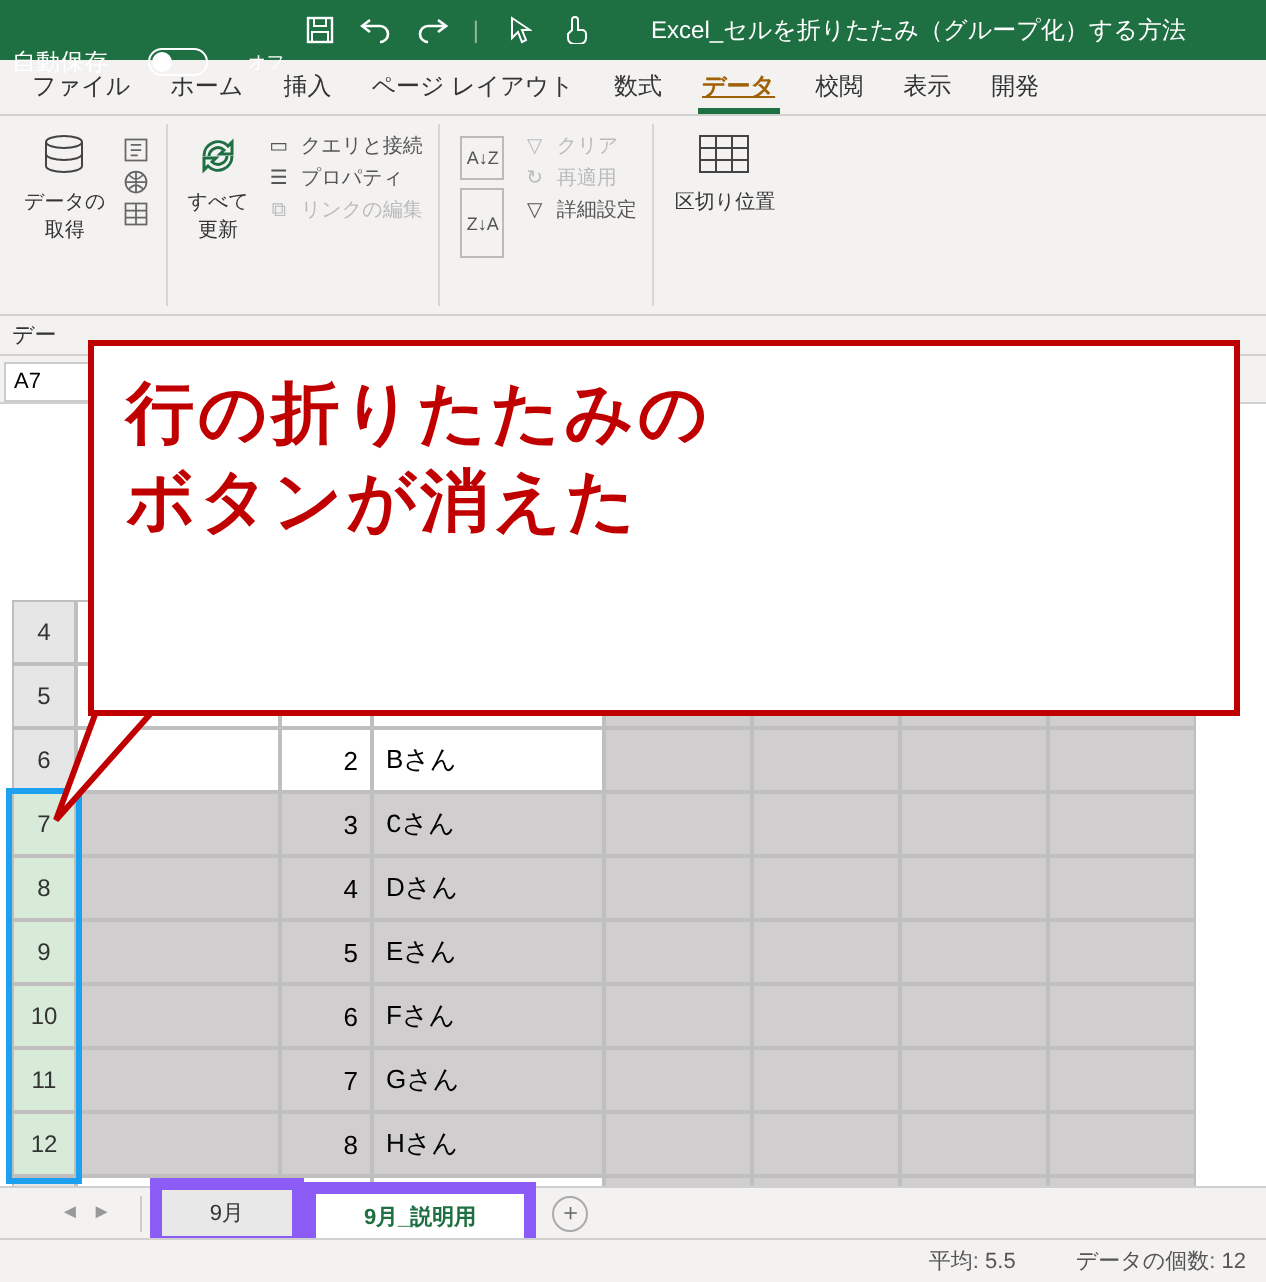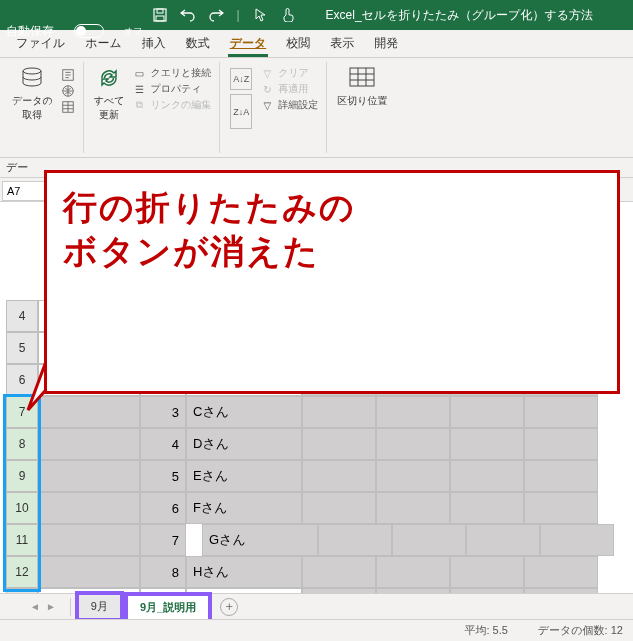--- a/index.html
+++ b/index.html
@@ -38,27 +38,27 @@
   .highlight-box { position: absolute; left: 3px; top: 192px; width: 38px; height: 198px; border: 3px solid #1ea0f0; pointer-events: none; }
   .cell { border: 1px solid #bfbfbf; height: 32px; font-size: 13px; padding: 0 6px; display: flex; align-items: center; background: #fff; }
   .col-a { width: 102px; }
   .col-b { width: 46px; justify-content: flex-end; }
   .col-c { width: 116px; }
   .col-rest { width: 74px; background: #d0cece; }
 
   .sheet-area { position: relative; height: 430px; overflow: hidden; background: #fff; }
 
   
-  .callout { position: absolute; left: 44px; top: 170px; width: 576px; height: 224px; background: #fff; border: 3px solid #c00000; z-index: 10; padding: 12px 16px; }
+  .callout { position: absolute; left: 44px; top: 170px; width: 576px; height: 188px; background: #fff; border: 3px solid #c00000; z-index: 10; padding: 12px 16px; }
   .callout-text { color: #c00000; font-size: 34px; font-weight: bold; line-height: 1.3; letter-spacing: 2px; }
   .callout-tail { position: absolute; left: 26px; top: 354px; z-index: 9; }
 
   
   .sheettabs { position: absolute; left: 0; right: 0; bottom: 22px; height: 26px; background: #f3f2f1; border-top: 1px solid #d0d0d0; display: flex; align-items: center; padding-left: 30px; gap: 0; font-size: 11px; }
-  .stab { padding: 4px 12px; border: 4px solid #8b5cf6; background: #e8e8e8; color: #333; }
+  .stab { padding: 4px 24px; border: 6px solid #8b5cf6; background: #e8e8e8; color: #333; }
   .stab.active { background: #fff; border-bottom: 2px solid #1e6f42; color: #1e6f42; font-weight: bold; }
   .stab-nav { display: flex; gap: 6px; color: #999; margin-right: 10px; font-size: 10px; }
   .add-sheet { margin-left: 8px; width: 18px; height: 18px; border: 1px solid #aaa; border-radius: 50%; display: flex; align-items: center; justify-content: center; font-size: 12px; color: #666; }
   .stab-sep { width: 1px; height: 18px; background: #ccc; margin: 0 4px; }
 
   
   .statusbar { position: absolute; left: 0; right: 0; bottom: 0; height: 22px; background: #f3f2f1; border-top: 1px solid #d0d0d0; display: flex; align-items: center; justify-content: flex-end; padding: 0 10px; font-size: 11px; color: #555; gap: 30px; text-align: center; }
 </style>
 </head>
 <body>
@@ -99,20 +99,21 @@
         </svg>
       </span>
   </div>
   <span class="title-text">Excel_セルを折りたたみ（グループ化）する方法</span>
 </div>
 
 <div class="tabs">
   <div class="tab">ファイル</div>
   <div class="tab">ホーム</div>
   <div class="tab">挿入</div>
+  <div class="tab">ページ レイアウト</div>
   <div class="tab">数式</div>
   <div class="tab active">データ</div>
   <div class="tab">校閲</div>
   <div class="tab">表示</div>
   <div class="tab">開発</div>
 </div>
 
 <div class="ribbon">
   <div class="rgroup">
     <div class="row-flex">
@@ -267,21 +268,21 @@
           <div class="cell col-rest" style="background: rgb(208, 206, 206);"></div>
           <div class="cell col-rest" style="background: rgb(208, 206, 206);"></div>
           <div class="cell col-rest" style="background: rgb(208, 206, 206);"></div>
         </div>
       </div>
       <div style="display: flex; position: absolute; left: 6px; top: 194px; height: 32px;">
         <div class="rh sel">7</div>
         <div style="display: flex;">
           <div class="cell col-a" style="background: rgb(208, 206, 206);"></div>
           <div class="cell col-b" style="background: rgb(208, 206, 206);">3</div>
-          <div class="cell col-c" style="background: rgb(208, 206, 206);">Cさん</div>
+          <div class="cell col-c" style="background: rgb(208, 206, 206); font-family: Liberation Mono, monospace;">Cさん</div>
           <div class="cell col-rest" style="background: rgb(208, 206, 206);"></div>
           <div class="cell col-rest" style="background: rgb(208, 206, 206);"></div>
           <div class="cell col-rest" style="background: rgb(208, 206, 206);"></div>
           <div class="cell col-rest" style="background: rgb(208, 206, 206);"></div>
         </div>
       </div>
       <div style="display: flex; position: absolute; left: 6px; top: 226px; height: 32px;">
         <div class="rh sel">8</div>
         <div style="display: flex;">
           <div class="cell col-a" style="background: rgb(208, 206, 206);"></div>
@@ -315,21 +316,21 @@
           <div class="cell col-rest" style="background: rgb(208, 206, 206);"></div>
           <div class="cell col-rest" style="background: rgb(208, 206, 206);"></div>
           <div class="cell col-rest" style="background: rgb(208, 206, 206);"></div>
         </div>
       </div>
       <div style="display: flex; position: absolute; left: 6px; top: 322px; height: 32px;">
         <div class="rh sel">11</div>
         <div style="display: flex;">
           <div class="cell col-a" style="background: rgb(208, 206, 206);"></div>
           <div class="cell col-b" style="background: rgb(208, 206, 206);">7</div>
-          <div class="cell col-c" style="background: rgb(208, 206, 206); margin-left: 16px;">Gさん</div>
+          <div class="cell col-c" style="background: rgb(208, 206, 206);">Gさん</div>
           <div class="cell col-rest" style="background: rgb(208, 206, 206);"></div>
           <div class="cell col-rest" style="background: rgb(208, 206, 206);"></div>
           <div class="cell col-rest" style="background: rgb(208, 206, 206);"></div>
           <div class="cell col-rest" style="background: rgb(208, 206, 206);"></div>
         </div>
       </div>
       <div style="display: flex; position: absolute; left: 6px; top: 354px; height: 32px;">
         <div class="rh sel">12</div>
         <div style="display: flex;">
           <div class="cell col-a" style="background: rgb(208, 206, 206);"></div>

